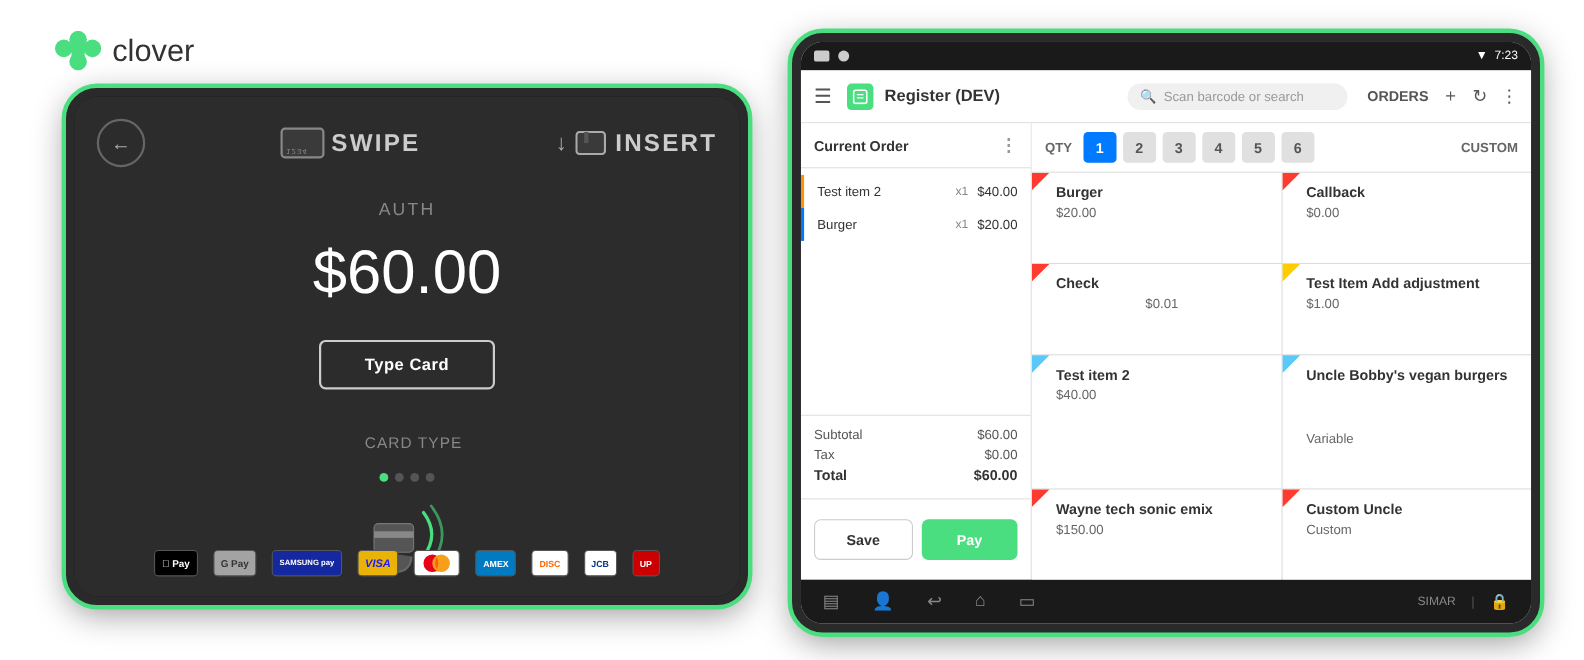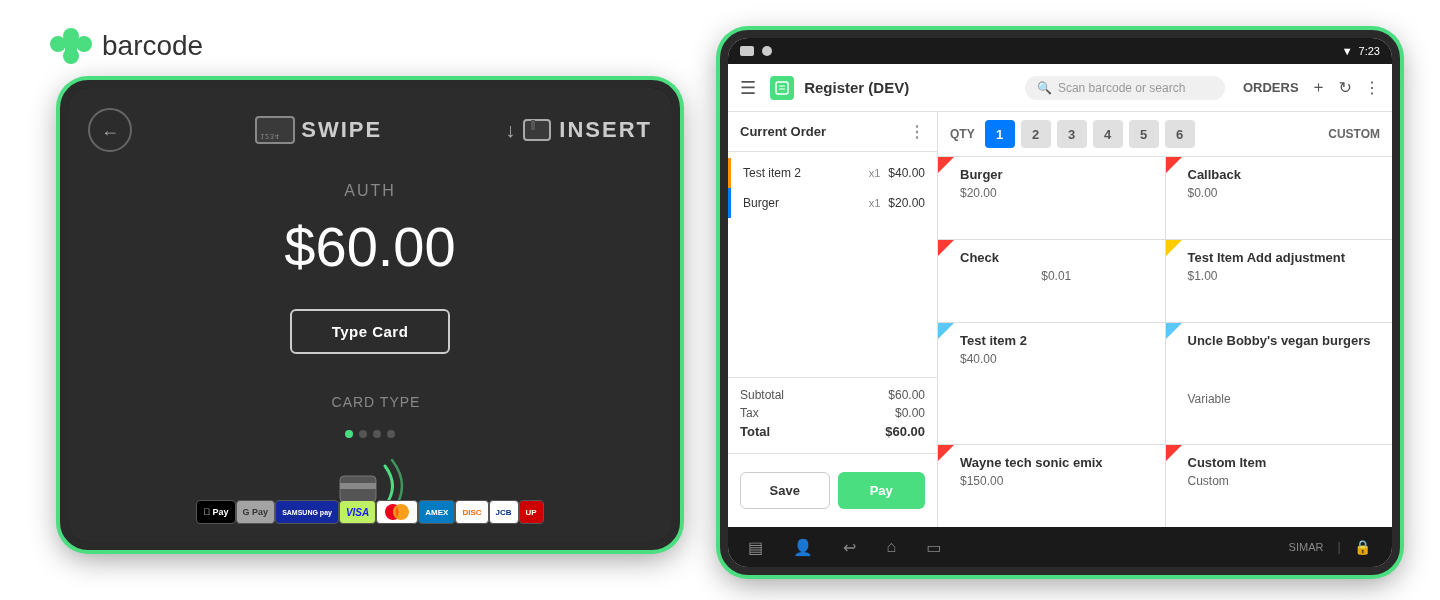--- a/index.html
+++ b/index.html
@@ -141,40 +141,41 @@
       height: 8px;
       border-radius: 50%;
       background: #555;
     }
     .nfc-dot.active { background: #4ade80; }
 
     
     .payment-icons {
       display: flex;
       align-items: center;
+      gap: 14px;
       position: absolute;
       bottom: 18px;
       left: 0;
       right: 0;
       justify-content: center;
     }
     .pay-icon {
       height: 24px;
       display: flex;
       align-items: center;
       justify-content: center;
       padding: 2px 6px;
       border: 1px solid #555;
       border-radius: 4px;
       font-size: 9px;
       color: #ccc;
       font-weight: 700;
       background: #3a3a3a;
     }
-    .pay-icon.visa { color: #1a1aff; background: #bef264; font-size: 10px; font-style: italic; font-weight: 900; }
+    .pay-icon.visa { color: #1a1aff; background: #eab308; font-size: 10px; font-style: italic; font-weight: 900; }
     .pay-icon.mastercard { background: #fff; }
     .pay-icon.amex { background: #007bc1; color: #fff; font-size: 8px; }
     .pay-icon.discover { background: #fff; color: #f60; font-size: 8px; font-weight: 900; }
     .pay-icon.jcb { background: #fff; color: #003087; font-size: 8px; font-weight: 900; }
     .pay-icon.gpay { background: #a3a3a3; color: #333; font-size: 9px; }
     .pay-icon.samsung { background: #1428a0; color: #fff; font-size: 7px; }
     .pay-icon.applepay { background: #000; color: #fff; font-size: 9px; }
     .pay-icon.unionpay { background: #c00; color: #fff; font-size: 8px; }
 
     
@@ -557,21 +558,21 @@
 <body>
 
 <div class="logo-area">
   <svg class="logo-icon" viewBox="0 0 42 36" fill="none">
     <rect x="0" y="8" width="16" height="16" rx="8" fill="#4ade80"></rect>
     <rect x="26" y="8" width="16" height="16" rx="8" fill="#4ade80"></rect>
     <rect x="13" y="0" width="16" height="16" rx="8" fill="#4ade80"></rect>
     <rect x="13" y="20" width="16" height="16" rx="8" fill="#4ade80"></rect>
     <rect x="15" y="10" width="12" height="14" fill="#4ade80"></rect>
   </svg>
-  <span class="logo-text">barcode</span>
+  <span class="logo-text">clover</span>
 </div>
 
 <div class="tablet-left">
   <div class="tablet-left-screen">
 
     <div class="left-top-bar">
       <div class="back-btn">←</div>
       <div class="swipe-card-visual">
         <div class="card-swipe-box"></div>
         <span style="font-size:22px;font-weight:700;color:#ccc;letter-spacing:2px;">SWIPE</span>
@@ -754,21 +755,21 @@
             <span class="item-name" style="padding-left:10px;">Uncle Bobby's vegan burgers</span>
             <span class="item-price" style="padding-left:10px;margin-top:40px;">Variable</span>
           </div>
           <div class="item-card">
             <div class="item-corner red"></div>
             <span class="item-name" style="padding-left:10px;">Wayne tech sonic emix</span>
             <span class="item-price" style="padding-left:10px;">$150.00</span>
           </div>
           <div class="item-card">
             <div class="item-corner red"></div>
-            <span class="item-name" style="padding-left:10px;">Custom Item</span>
+            <span class="item-name" style="padding-left:10px;">Custom Uncle</span>
             <span class="item-price" style="padding-left:10px;">Custom</span>
           </div>
         </div>
       </div>
     </div>
 
     <div class="bottom-nav">
       <div class="nav-icons">
         <span class="nav-icon">▤</span>
         <span class="nav-icon">👤</span>

